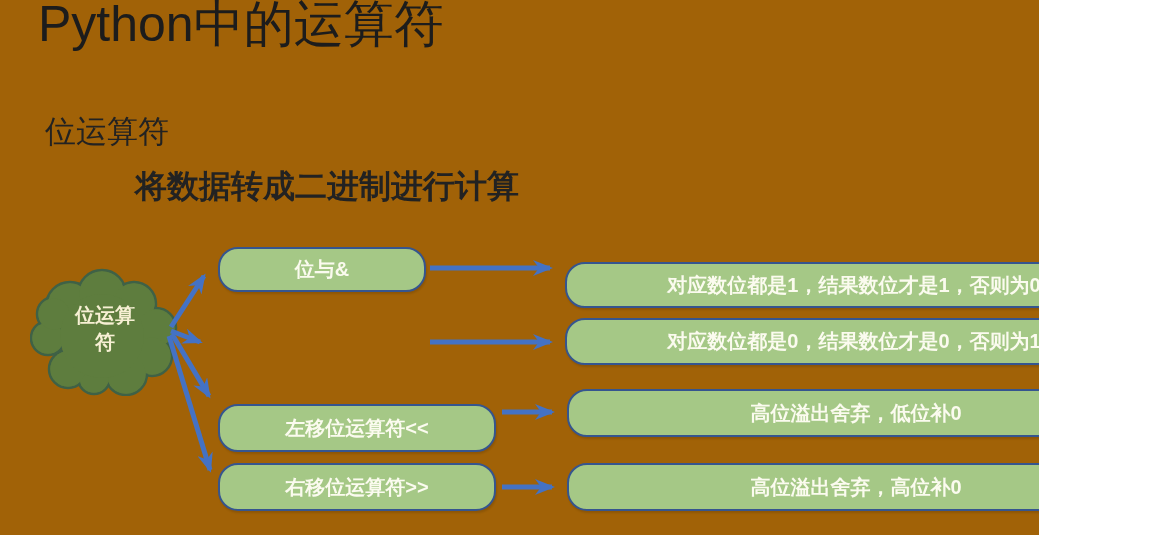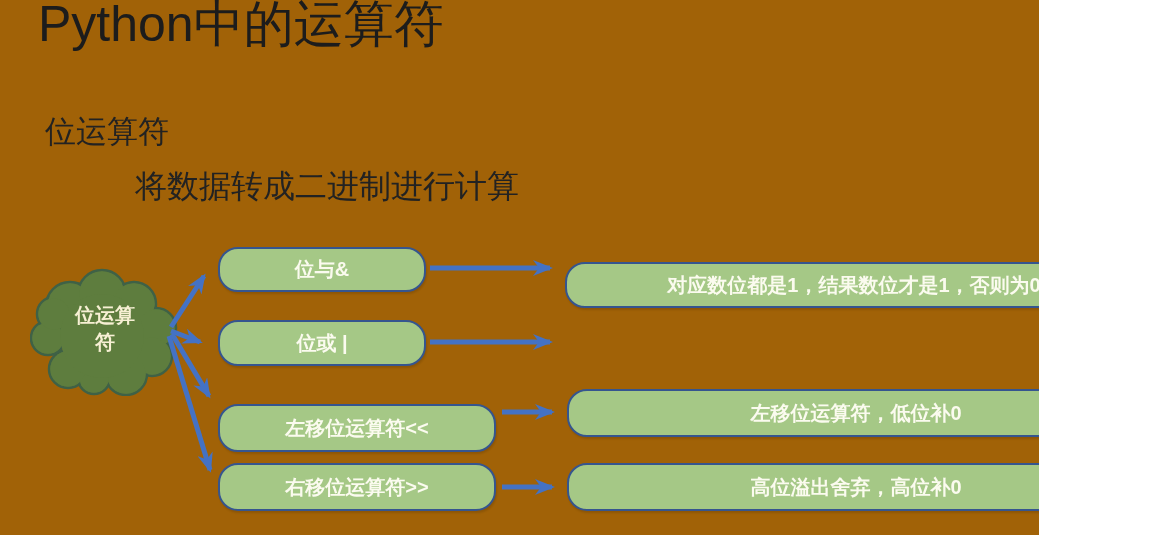--- a/index.html
+++ b/index.html
@@ -10,21 +10,21 @@
   .title {
     position:absolute; left:38px; top:-6px; font-size:50px; line-height:1.2;
     font-weight:300; color:#1c1c1c; white-space:nowrap;
   }
   .heading {
     position:absolute; left:45px; top:112px; font-size:31px; line-height:1.3;
     font-weight:300; color:#222222; white-space:nowrap;
   }
   .subheading {
     position:absolute; left:135px; top:166px; font-size:32px; line-height:1.3;
-    font-weight:400; color:#222222; white-space:nowrap;
+    font-weight:700; color:#222222; white-space:nowrap;
   }
   .box {
     position:absolute; box-sizing:border-box;
     display:flex; align-items:center; justify-content:center;
     background:#a5c886; border:2px solid #35558f; border-radius:20px;
     color:#fbfbef; font-weight:bold; font-size:20px; text-align:center;
     box-shadow:1px 2px 2px rgba(0,0,0,0.12);
   }
   #op1 { left:218px; top:247px; width:208px; height:45px; }
   #op2 { left:218px; top:320px; width:208px; height:46px; }
@@ -78,26 +78,26 @@
           <circle cx="38" cy="103" r="17.5"></circle>
         <circle cx="18" cy="72" r="15.5"></circle>
           <circle cx="24" cy="48" r="15.5"></circle>
         <circle cx="72" cy="70" r="42"></circle>
       </g>
     </svg>
     <div class="cloud-label">位运算符</div>
   </div>
 
   <div class="box" id="op1">位与&amp;</div>
-  <div class="box" id="op2">位或 |</div>
   <div class="box" id="op3">左移位运算符&lt;&lt;</div>
   <div class="box" id="op4">右移位运算符&gt;&gt;</div>
 
   <div class="box" id="d1">对应数位都是1，结果数位才是1，否则为0</div>
-  <div class="box" id="d3">左移位运算符，低位补0</div>
+  <div class="box" id="d2">对应数位都是0，结果数位才是0，否则为1</div>
+  <div class="box" id="d3">高位溢出舍弃，低位补0</div>
   <div class="box" id="d4">高位溢出舍弃，高位补0</div>
 
   <svg class="arrow-layer" viewBox="0 0 1161 535">
     <defs>
       <marker id="ah" viewBox="0 0 20 16" refX="17" refY="8" markerWidth="20" markerHeight="16" markerUnits="userSpaceOnUse" orient="auto">
         <path d="M0,0 L20,8 L0,16 L6,8 Z" fill="#4472c4"></path>
       </marker>
     </defs>
     <line class="arrow" x1="171" y1="327" x2="204" y2="276" marker-end="url(#ah)"></line>
     <line class="arrow" x1="171" y1="331" x2="200" y2="342" marker-end="url(#ah)"></line>

